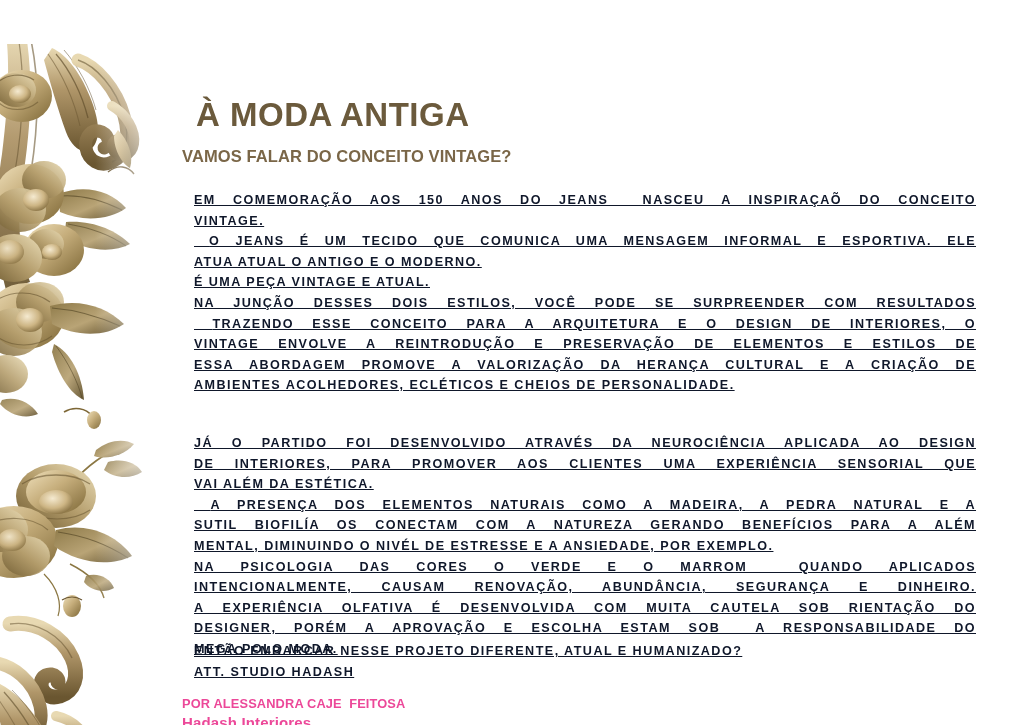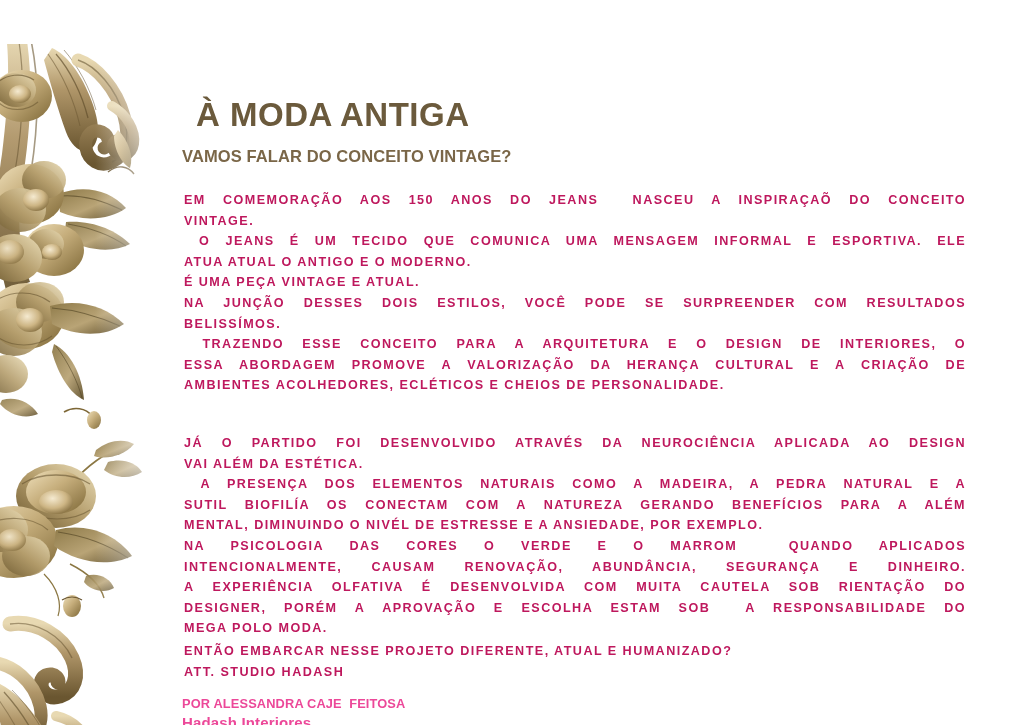--- a/index.html
+++ b/index.html
@@ -80,28 +80,29 @@
     font-size: 16.5px;
     font-weight: bold;
     color: #7a6647;
     letter-spacing: 0.1px;
     line-height: 1;
     white-space: nowrap;
   }
 
   .body-block {
     position: absolute;
-    left: 2px;
+    left: 12px;
     width: 782px;
-    color: #be185d;
+    color: #0f172a;
     font-size: 12.6px;
     font-weight: bold;
     letter-spacing: 1.45px;
     line-height: 20.6px;
     text-align: justify;
+    text-decoration: underline;
   }
   
   .jline {
     display: block;
     text-align: justify;
     text-align-last: justify;
     white-space: pre-wrap;
   }
   .jline.last {
     text-align-last: left;
@@ -279,28 +280,29 @@
 
     <div class="subtitle">VAMOS FALAR DO CONCEITO VINTAGE?</div>
 
     <div class="body-block" id="block-1">
         <span class="jline">EM COMEMORAÇÃO AOS 150 ANOS DO JEANS  NASCEU A INSPIRAÇAÕ DO CONCEITO</span>
         <span class="jline last">VINTAGE.</span>
         <span class="jline"> O JEANS É UM TECIDO QUE COMUNICA UMA MENSAGEM INFORMAL E ESPORTIVA. ELE</span>
         <span class="jline last">ATUA ATUAL O ANTIGO E O MODERNO.</span>
         <span class="jline last">É UMA PEÇA VINTAGE E ATUAL.</span>
         <span class="jline">NA JUNÇÃO DESSES DOIS ESTILOS, VOCÊ PODE SE SURPREENDER COM RESULTADOS</span>
-        <span class="jline last">BELISSÍMOS.</span>
         <span class="jline"> TRAZENDO ESSE CONCEITO PARA A ARQUITETURA E O DESIGN DE INTERIORES, O</span>
+        <span class="jline">VINTAGE ENVOLVE A REINTRODUÇÃO E PRESERVAÇÃO DE ELEMENTOS E ESTILOS DE</span>
         <span class="jline">ESSA ABORDAGEM PROMOVE A VALORIZAÇÃO DA HERANÇA CULTURAL E A CRIAÇÃO DE</span>
         <span class="jline last">AMBIENTES ACOLHEDORES, ECLÉTICOS E CHEIOS DE PERSONALIDADE.</span>
       </div>
 
     <div class="body-block" id="block-2">
         <span class="jline">JÁ O PARTIDO FOI DESENVOLVIDO ATRAVÉS DA NEUROCIÊNCIA APLICADA AO DESIGN</span>
+        <span class="jline">DE INTERIORES, PARA PROMOVER AOS CLIENTES UMA EXPERIÊNCIA SENSORIAL QUE</span>
         <span class="jline last">VAI ALÉM DA ESTÉTICA.</span>
         <span class="jline"> A PRESENÇA DOS ELEMENTOS NATURAIS COMO A MADEIRA, A PEDRA NATURAL E A</span>
         <span class="jline">SUTIL BIOFILÍA OS CONECTAM COM A NATUREZA GERANDO BENEFÍCIOS PARA A ALÉM</span>
         <span class="jline last">MENTAL, DIMINUINDO O NIVÉL DE ESTRESSE E A ANSIEDADE, POR EXEMPLO.</span>
         <span class="jline">NA PSICOLOGIA DAS CORES O VERDE E O MARROM  QUANDO APLICADOS</span>
         <span class="jline">INTENCIONALMENTE, CAUSAM RENOVAÇÃO, ABUNDÂNCIA, SEGURANÇA E DINHEIRO.</span>
         <span class="jline">A EXPERIÊNCIA OLFATIVA É DESENVOLVIDA COM MUITA CAUTELA SOB RIENTAÇÃO DO</span>
         <span class="jline">DESIGNER, PORÉM A APROVAÇÃO E ESCOLHA ESTAM SOB  A RESPONSABILIDADE DO</span>
         <span class="jline last">MEGA POLO MODA.</span>
       </div>

